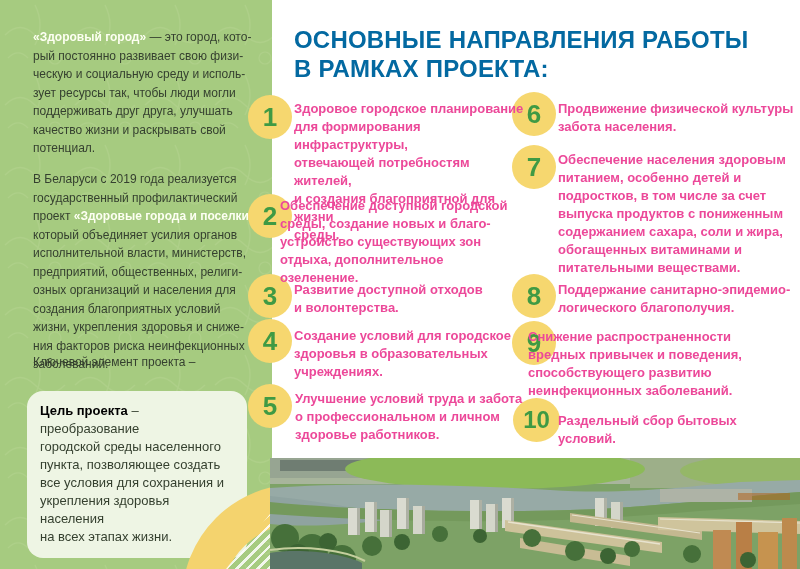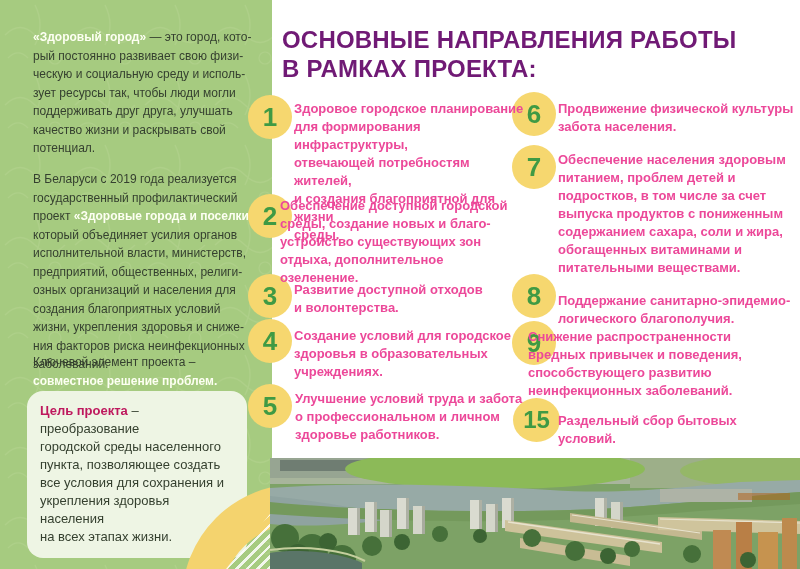--- a/index.html
+++ b/index.html
@@ -20,26 +20,26 @@
     white-space:pre-line;
   }
   .hl{color:#fdfff2;font-weight:bold;}
   .goal-card{
     position:absolute;left:27px;top:391px;width:194px;
     background:#eef5e4;border-radius:16px;
     padding:11px 13px 12px 13px;
     font-size:13px;line-height:18px;color:#35402f;
     white-space:pre-line;
   }
-  .goal-title{color:#be185d;font-weight:bold;}
+  .goal-title{color:#000000;font-weight:bold;}
   
   .main-title{
-    position:absolute;left:282px;top:25px;width:480px;
+    position:absolute;left:294px;top:25px;width:480px;
     font-size:24px;line-height:29px;font-weight:bold;
-    color:#701a75;white-space:pre-line;letter-spacing:.2px;
+    color:#0369a1;white-space:pre-line;letter-spacing:.2px;
   }
   .num-circle{
     position:absolute;width:44px;height:44px;border-radius:50%;
     background:#f6d76f;display:flex;align-items:center;justify-content:center;
     font-size:26px;font-weight:bold;color:#3f9a44;
   }
   .item-text{
     position:absolute;
     font-size:13px;line-height:18px;color:#ec4899;
     white-space:pre-line;
@@ -85,21 +85,21 @@
 который объединяет усилия органов
 исполнительной власти, министерств,
 предприятий, общественных, религи-
 озных организаций и населения для
 создания благоприятных условий
 жизни, укрепления здоровья и сниже-
 ния факторов риска неинфекционных
 заболеваний.</span></div>
 
   <div class="panel-text" style="top:353px"><span>Ключевой элемент проекта –
-</span><span class="hl">совместное решение проблем.</span></div>
+</span></div>
 
   <div class="goal-card"><span class="goal-title">Цель проекта</span><span> – преобразование
 городской среды населенного
 пункта, позволяющее создать
 все условия для сохранения и
 укрепления здоровья населения
 на всех этапах жизни.</span></div>
 </div>
 
 <div class="main-title">ОСНОВНЫЕ НАПРАВЛЕНИЯ РАБОТЫ
@@ -127,21 +127,21 @@
 <div class="num-circle" style="left:512px;top:145px">
     <span>7</span>
   </div>
 <div class="num-circle" style="left:512px;top:274px">
     <span>8</span>
   </div>
 <div class="num-circle" style="left:512px;top:321px">
     <span>9</span>
   </div>
 <div class="num-circle" style="left:513px;top:398px;width:47px;font-size:24px">
-    <span>15</span>
+    <span>10</span>
   </div>
 
 <div class="item-text" style="left:294px;top:100px;width:232px">Здоровое городское планирование
 для формирования инфраструктуры,
 отвечающей потребностям жителей,
 и создания благоприятной для жизни
 среды.</div>
 <div class="item-text" style="left:280px;top:197px;width:232px">Обеспечение доступной городской
 среды, создание новых и благо-
 устройство существующих зон
@@ -150,27 +150,27 @@
 и волонтерства.</div>
 <div class="item-text" style="left:294px;top:327px;width:232px">Создание условий для городское
 здоровья в образовательных
 учреждениях.</div>
 <div class="item-text" style="left:295px;top:390px;width:232px">Улучшение условий труда и забота
 о профессиональном и личном
 здоровье работников.</div>
 <div class="item-text" style="left:558px;top:100px;width:240px">Продвижение физической культуры
 забота населения.</div>
 <div class="item-text" style="left:558px;top:151px;width:240px">Обеспечение населения здоровым
-питанием, проблем детей и
+питанием, особенно детей и
 подростков, в том числе за счет
 выпуска продуктов с пониженным
 содержанием сахара, соли и жира,
 обогащенных витаминами и
 питательными веществами.</div>
-<div class="item-text" style="left:558px;top:292px;width:240px">Поддержание санитарно-эпидемио-
+<div class="item-text" style="left:558px;top:281px;width:240px">Поддержание санитарно-эпидемио-
 логического благополучия.</div>
 <div class="item-text" style="left:528px;top:328px;width:240px">Снижение распространенности
 вредных привычек и поведения,
 способствующего развитию
 неинфекционных заболеваний.</div>
 <div class="item-text" style="left:558px;top:412px;width:240px">Раздельный сбор бытовых условий.</div>
 
 <svg class="decor-arc" viewBox="0 0 270 129" aria-hidden="true">
   <circle cx="298" cy="160" r="96" fill="none" stroke="#f4d36e" stroke-width="40"></circle>
 </svg>

